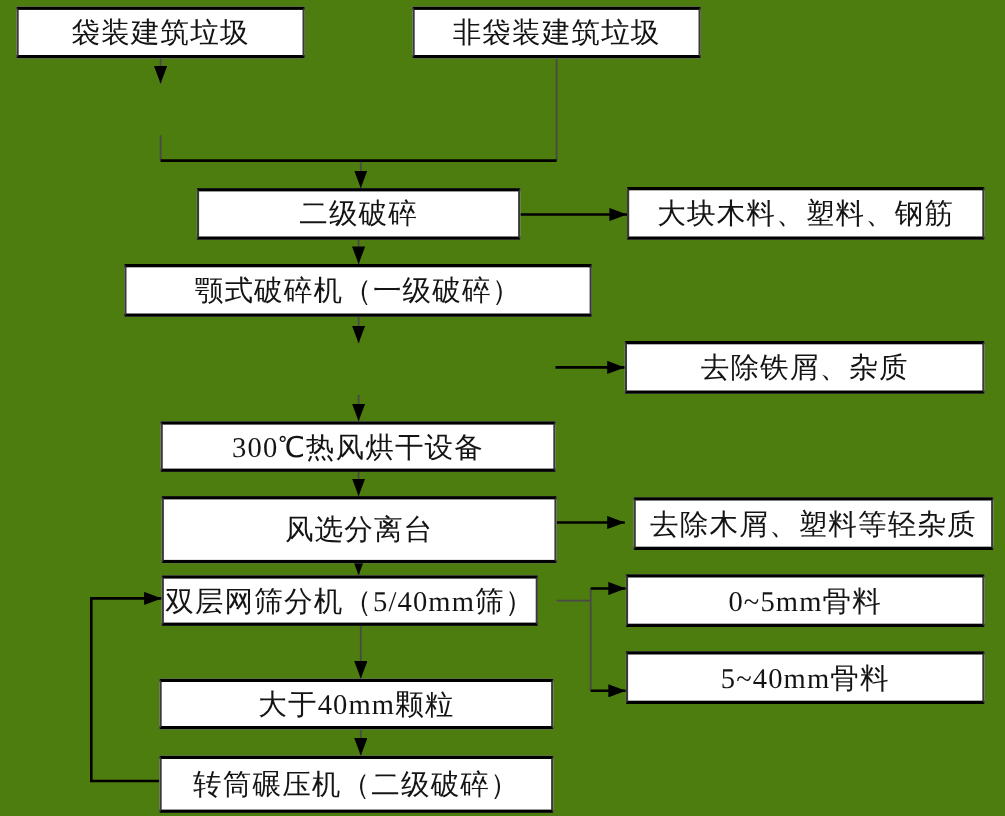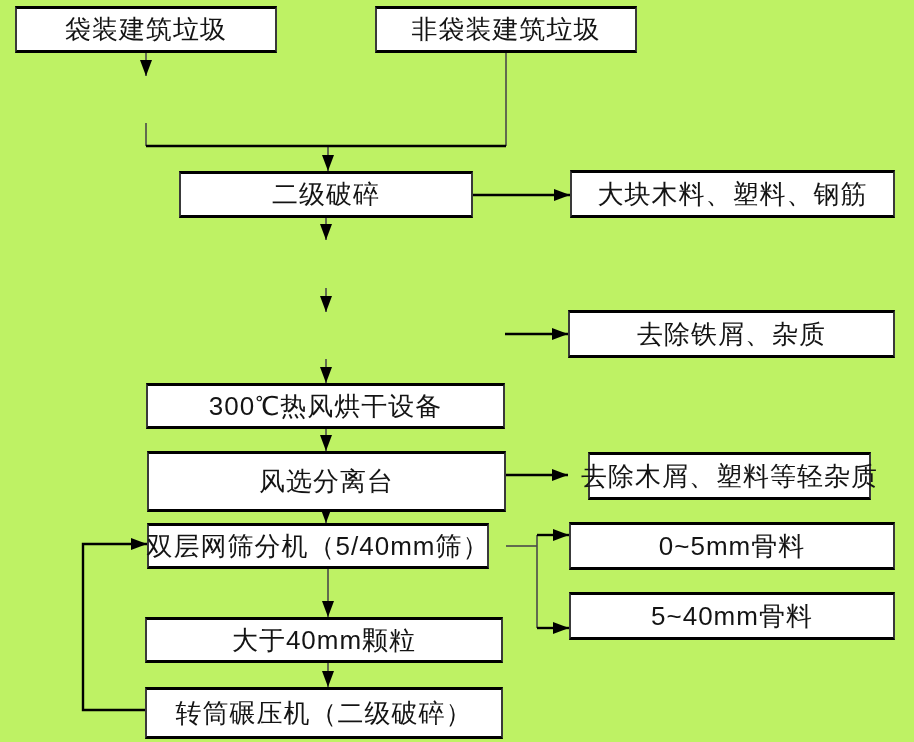--- a/index.html
+++ b/index.html
@@ -4,22 +4,22 @@
 <style>
   html, body {
     margin: 0;
     padding: 0;
     background: #ffffff;
   }
   .canvas {
     position: relative;
     width: 914px;
     height: 742px;
-    background: #bef264;
-    font-family: Liberation Sans, sans-serif;
+    background: #4d7c0f;
+    font-family: Liberation Serif, serif;
     overflow: hidden;
   }
   .node {
     position: absolute;
     box-sizing: border-box;
     display: flex;
     align-items: center;
     justify-content: center;
     text-align: center;
     background: #ffffff;
@@ -82,29 +82,30 @@
 
   <div class="node" style="left:15px;  top:6px;   width:262px; height:47px">袋装建筑垃圾</div>
 
   <div class="node" style="left:375px; top:6px;   width:262px; height:47px">非袋装建筑垃圾</div>
 
 
   <div class="node" style="left:179px; top:171px; width:294px; height:47px">二级破碎</div>
 
   <div class="node" style="left:570px; top:170px; width:325px; height:48px">大块木料、塑料、钢筋</div>
 
+  <div class="node" style="left:113px; top:240px; width:425px; height:48px">颚式破碎机（一级破碎）</div>
 
 
   <div class="node" style="left:568px; top:310px; width:327px; height:48px">去除铁屑、杂质</div>
 
   <div class="node" style="left:146px; top:383px; width:359px; height:46px">300℃热风烘干设备</div>
 
   <div class="node" style="left:147px; top:451px; width:359px; height:61px">风选分离台</div>
 
-  <div class="node" style="left:588px; top:452px; width:283px; height:48px">去除木屑、塑料等轻杂质</div>
+  <div class="node" style="left:576px; top:452px; width:327px; height:48px">去除木屑、塑料等轻杂质</div>
 
   <div class="node" style="left:147px; top:523px; width:342px; height:46px">双层网筛分机（5/40mm筛）</div>
 
   <div class="node" style="left:569px; top:522px; width:326px; height:48px">0~5mm骨料</div>
 
   <div class="node" style="left:569px; top:592px; width:326px; height:48px">5~40mm骨料</div>
 
   <div class="node" style="left:145px; top:617px; width:358px; height:46px">大于40mm颗粒</div>
 
   <div class="node" style="left:145px; top:687px; width:358px; height:52px">转筒碾压机（二级破碎）</div>

